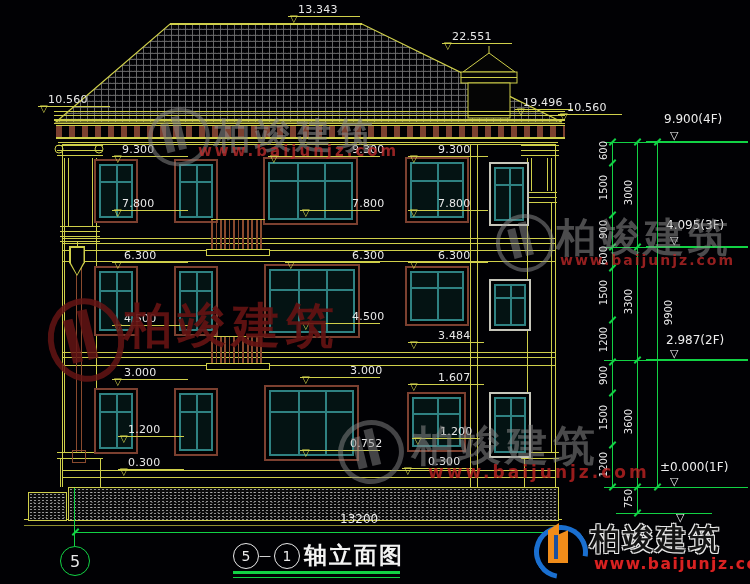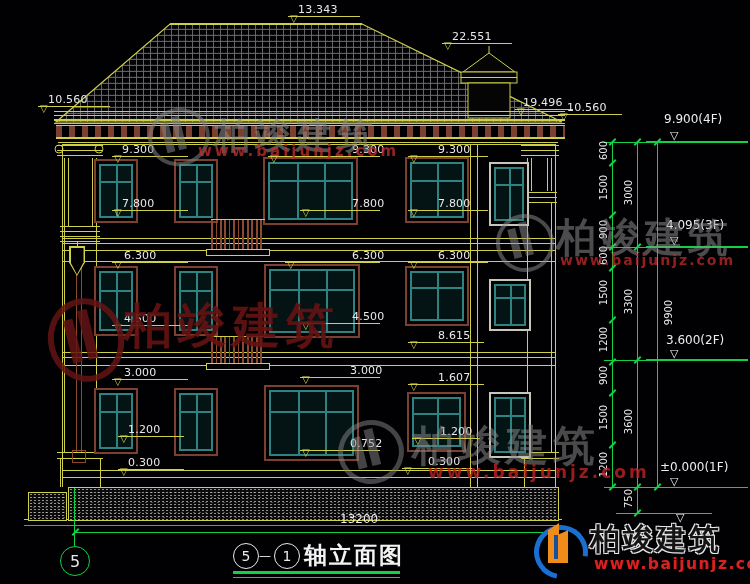--- a/index.html
+++ b/index.html
@@ -270,21 +270,21 @@
       <span class="tri" style="left: 287px; top: 260px;">▽</span>
       <span class="mtext" style="left: 438px; top: 249px;">6.300</span>
       <div class="yl" style="left: 408px; top: 262px; width: 80px; height: 1px;"></div>
       <span class="tri" style="left: 410px; top: 260px;">▽</span>
       <span class="mtext" style="left: 124px; top: 312px;">4.500</span>
       <div class="yl" style="left: 112px; top: 325px; width: 76px; height: 1px;"></div>
       <span class="tri" style="left: 114px; top: 323px;">▽</span>
       <span class="mtext" style="left: 352px; top: 310px;">4.500</span>
       <div class="yl" style="left: 300px; top: 323px; width: 80px; height: 1px;"></div>
       <span class="tri" style="left: 302px; top: 321px;">▽</span>
-      <span class="mtext" style="left: 438px; top: 329px;">8.615</span>
+      <span class="mtext" style="left: 438px; top: 329px;">3.484</span>
       <div class="yl" style="left: 408px; top: 342px; width: 76px; height: 1px;"></div>
       <span class="tri" style="left: 410px; top: 340px;">▽</span>
       <span class="mtext" style="left: 124px; top: 366px;">3.000</span>
       <div class="yl" style="left: 112px; top: 379px; width: 76px; height: 1px;"></div>
       <span class="tri" style="left: 114px; top: 377px;">▽</span>
       <span class="mtext" style="left: 350px; top: 364px;">3.000</span>
       <div class="yl" style="left: 300px; top: 377px; width: 80px; height: 1px;"></div>
       <span class="tri" style="left: 302px; top: 375px;">▽</span>
       <span class="mtext" style="left: 438px; top: 371px;">1.607</span>
       <div class="yl" style="left: 408px; top: 384px; width: 76px; height: 1px;"></div>
@@ -347,21 +347,21 @@
       <div class="rot" style="left: 640px; top: 307px;">9900</div>
       <div class="gtri" style="left: 676px; top: 512px;">▽</div>
     </div>
   <div id="flags" class="abs" style="left:0;top:0">
       <div class="ftext" style="left: 664px; top: 112px;">9.900(4F)</div>
       <div class="flag-line" style="left: 646px; top: 141px; width: 102px;"></div>
       <span class="gtri" style="left: 670px; top: 130px;">▽</span>
       <div class="ftext" style="left: 666px; top: 218px;">4.095(3F)</div>
       <div class="flag-line" style="left: 646px; top: 246px; width: 102px;"></div>
       <span class="gtri" style="left: 670px; top: 235px;">▽</span>
-      <div class="ftext" style="left: 666px; top: 333px;">3.600(2F)</div>
+      <div class="ftext" style="left: 666px; top: 333px;">2.987(2F)</div>
       <div class="flag-line" style="left: 646px; top: 359px; width: 102px;"></div>
       <span class="gtri" style="left: 670px; top: 348px;">▽</span>
       <div class="ftext" style="left: 660px; top: 460px;">±0.000(1F)</div>
       <div class="flag-line" style="left: 646px; top: 487px; width: 102px;"></div>
       <span class="gtri" style="left: 670px; top: 476px;">▽</span>
     </div>
 
   <div class="gl" style="left:75px;top:532px;width:481px;height:1px;"></div>
   <div class="tick" style="left:71px;top:531px;"></div>
   <div class="tick" style="left:551px;top:531px;"></div>

